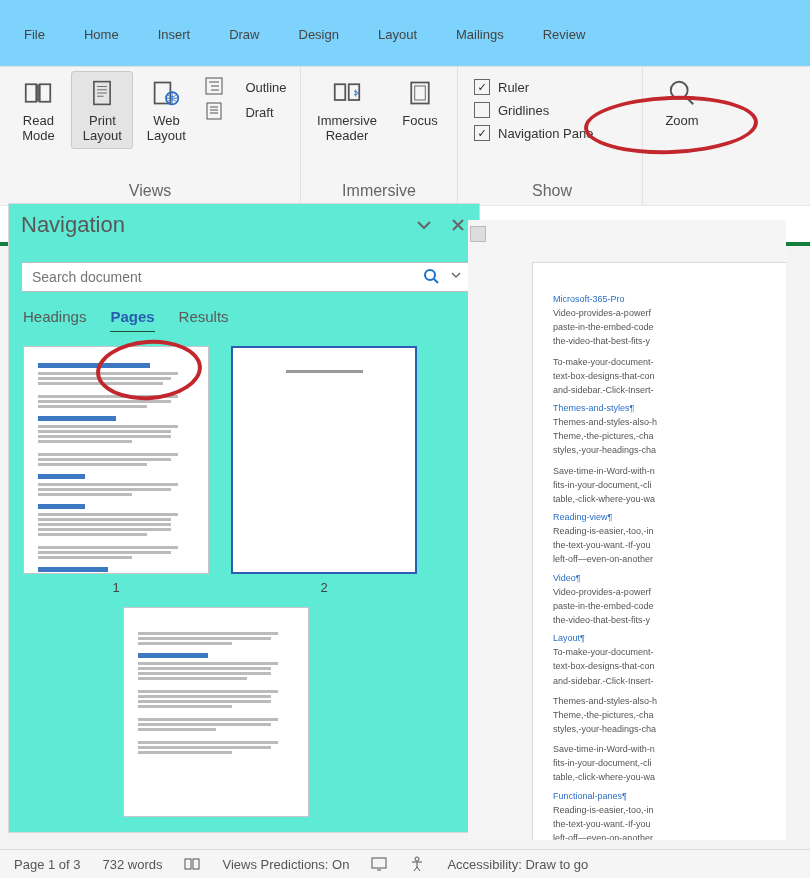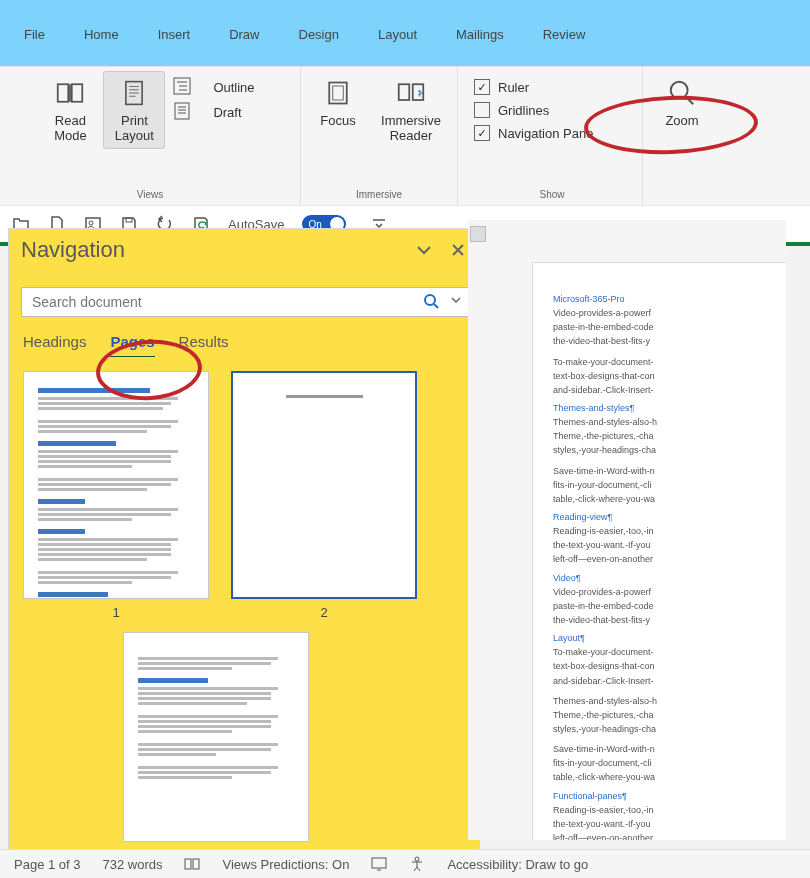--- a/index.html
+++ b/index.html
@@ -1,35 +1,35 @@
 <!DOCTYPE html>
 <html><head>
 <meta charset="utf-8">
 <style>
   html,body{margin:0;padding:0;font-family:"Segoe UI",Arial,sans-serif;font-size:13px;color:#333;background:#f3f3f3;width:810px;height:878px;overflow:hidden;}
   .tabstrip{display:flex;gap:7px;padding:16px 8px;background:#7dd3fc;border-bottom:1px solid #e1e1e1;height:34px;align-items:flex-end;}
   .tab{padding:6px 16px 8px;color:#444;cursor:pointer;}
   .ribbon{background:#f5f5f5;border-bottom:1px solid #e8e8e8;height:138px;display:flex;align-items:stretch;}
   .group{display:flex;flex-direction:column;align-items:center;justify-content:space-between;border-right:1px solid #e1e1e1;padding:4px 6px 2px;}
   .group-row{display:flex;align-items:flex-start;gap:2px;}
-  .group-label{font-size:10px;color:#666;padding:2px 0 3px;}
+  .group-label{font-size:16px;color:#666;padding:2px 0 3px;}
   .bigbtn{display:flex;flex-direction:column;align-items:center;justify-content:flex-start;width:56px;padding:4px 2px;border:1px solid transparent;border-radius:3px;cursor:pointer;text-align:center;line-height:1.15;}
   .bigbtn.selected{background:#e4e4e4;border-color:#c9c9c9;}
   .bigbtn .ic{width:34px;height:34px;display:flex;align-items:center;justify-content:center;margin-bottom:4px;}
   .stack{display:flex;flex-direction:column;gap:3px;padding-top:4px;}
   .smallbtn{display:flex;align-items:flex-end;gap:22px;padding:2px 6px;cursor:pointer;}
   .smallbtn .ic{width:18px;height:18px;display:flex;align-items:center;justify-content:center;}
   .cb{display:flex;align-items:center;gap:8px;padding:2px 6px;cursor:pointer;}
   .cb .box{width:14px;height:14px;border:1px solid #666;display:flex;align-items:center;justify-content:center;font-size:11px;color:#222;}
   .qat{height:36px;display:flex;align-items:center;gap:18px;padding:0 12px;background:#fff;border-bottom:4px solid #15803d;}
   .qat .ic, .qat svg{width:18px;height:18px;}
   .autosave-toggle{width:44px;height:18px;border-radius:10px;background:#185abd;position:relative;display:flex;align-items:center;}
   .autosave-toggle .pill{width:14px;height:14px;border-radius:50%;background:#fff;position:absolute;right:2px;}
   .autosave-toggle .on{color:#fff;font-size:10px;margin-left:6px;}
-  .navpane{position:absolute;left:8px;top:228px;width:470px;height:628px;background:#fde047;border:1px solid #d9d9d9;}
+  .navpane{position:absolute;left:8px;top:203px;width:470px;height:628px;background:#5eead4;border:1px solid #d9d9d9;}
   .np-head{display:flex;align-items:center;justify-content:space-between;padding:8px 14px 4px 12px;}
   .np-title{font-size:22px;color:#585858;font-weight:400;}
   .np-icons{display:flex;gap:18px;color:#666;}
   .searchwrap{margin:20px 10px 6px 12px;position:relative;}
   .searchwrap input{width:100%;height:30px;border:1px solid #bcbcbc;background:#fff;padding:4px 56px 4px 10px;box-sizing:border-box;color:#8a8a8a;font-size:14px;}
   .searchwrap .mag{position:absolute;right:30px;top:6px;color:#1a6fcf;}
   .searchwrap .dd{position:absolute;right:8px;top:8px;color:#666;}
   .np-tabs{display:flex;gap:24px;padding:10px 14px 0 14px;font-size:15px;color:#5a5a5a;}
   .np-tab{padding-bottom:6px;cursor:pointer;}
   .np-tab.active{color:#2a5db0;font-weight:600;border-bottom:1px solid #14532d;}
@@ -89,20 +89,30 @@
           <svg viewBox="0 0 32 32" width="26" height="30">
               <rect x="6" y="2" width="20" height="28" fill="none" stroke="#555" stroke-width="2"></rect>
               <line x1="10" y1="8" x2="22" y2="8" stroke="#555"></line>
               <line x1="10" y1="12" x2="22" y2="12" stroke="#555"></line>
               <line x1="10" y1="16" x2="22" y2="16" stroke="#555"></line>
               <line x1="10" y1="20" x2="18" y2="20" stroke="#555"></line>
             </svg>
         </span>
         <span>Print Layout</span>
       </div>
+      <div class="bigbtn">
+        <span class="ic">
+          <svg viewBox="0 0 32 32" width="30" height="28">
+              <rect x="3" y="4" width="18" height="24" fill="none" stroke="#555" stroke-width="2"></rect>
+              <circle cx="23" cy="22" r="7" fill="none" stroke="#2a6fc9" stroke-width="2"></circle>
+              <path d="M17 22h12M23 15v14M18 18c3 3 7 3 10 0M18 26c3-3 7-3 10 0" stroke="#2a6fc9" stroke-width="1" fill="none"></path>
+            </svg>
+        </span>
+        <span>Web Layout</span>
+      </div>
       <div class="stack">
         <div class="smallbtn">
           <span class="ic">
               <svg viewBox="0 0 18 18">
                 <rect x="1" y="1" width="16" height="16" fill="none" stroke="#555"></rect>
                 <line x1="4" y1="5" x2="14" y2="5" stroke="#555"></line>
                 <line x1="6" y1="9" x2="14" y2="9" stroke="#555"></line>
                 <line x1="6" y1="13" x2="14" y2="13" stroke="#555"></line>
               </svg>
             </span>
@@ -119,38 +129,38 @@
             </span>
           <span>Draft</span>
         </div>
       </div>
     </div>
     <div class="group-label">Views</div>
   </div>
 
   <div class="group" style="width:144px">
     <div class="group-row">
-      <div class="bigbtn">
-        <span class="ic">
-            <svg viewBox="0 0 32 32" width="28" height="28">
-              <rect x="6" y="4" width="20" height="24" fill="none" stroke="#555" stroke-width="2"></rect>
-              <rect x="10" y="8" width="12" height="16" fill="none" stroke="#555"></rect>
-            </svg>
-          </span>
-        <span>Focus</span>
-      </div>
       <div class="bigbtn" style="width:74px">
         <span class="ic">
             <svg viewBox="0 0 32 32" width="32" height="28">
               <rect x="2" y="6" width="12" height="18" fill="none" stroke="#555" stroke-width="2"></rect>
               <rect x="18" y="6" width="12" height="18" fill="none" stroke="#555" stroke-width="2"></rect>
               <path d="M24 14c3 0 5 2 5 2s-2 2-5 2M26 12v8" stroke="#2a6fc9" fill="none"></path>
             </svg>
           </span>
         <span>Immersive Reader</span>
+      </div>
+      <div class="bigbtn">
+        <span class="ic">
+            <svg viewBox="0 0 32 32" width="28" height="28">
+              <rect x="6" y="4" width="20" height="24" fill="none" stroke="#555" stroke-width="2"></rect>
+              <rect x="10" y="8" width="12" height="16" fill="none" stroke="#555"></rect>
+            </svg>
+          </span>
+        <span>Focus</span>
       </div>
     </div>
     <div class="group-label">Immersive</div>
   </div>
 
 
   <div class="group" style="width:168px;align-items:flex-start;padding-left:10px">
     <div class="stack" style="padding-top:6px">
       <label class="cb">
           <span class="box">✓</span>

